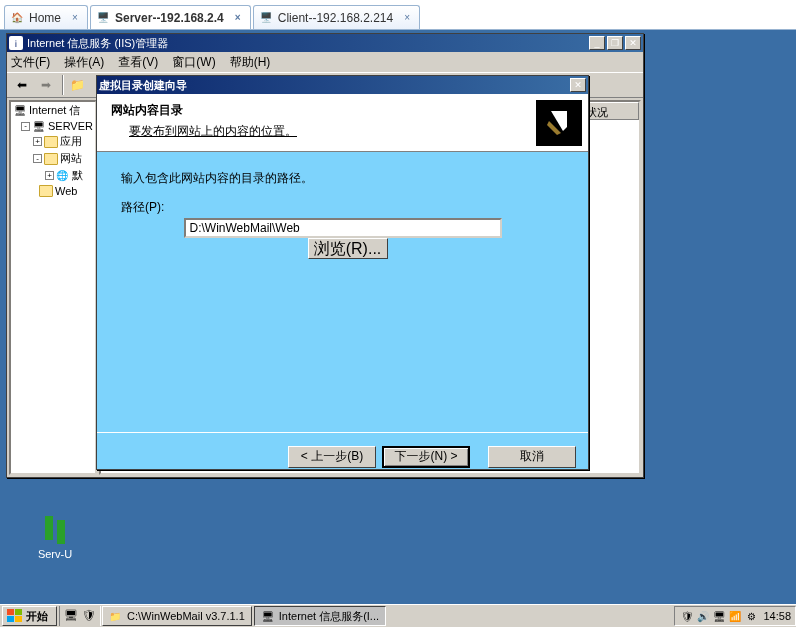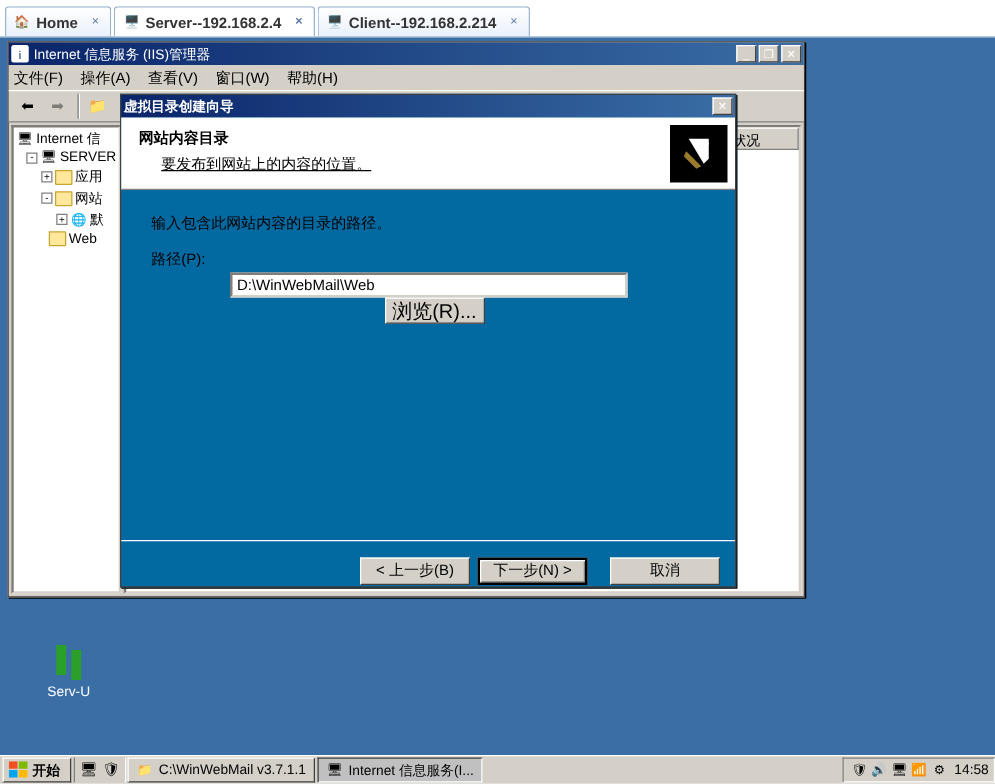--- a/index.html
+++ b/index.html
@@ -3,21 +3,21 @@
 <meta charset="utf-8">
 <style>
 * { box-sizing: border-box; margin: 0; padding: 0; }
 body { font-family: "Microsoft YaHei", SimSun, Tahoma, sans-serif; font-size: 12px; background: #fff; width: 796px; height: 627px; overflow: hidden; position: relative; }
 
 
 .top-tabs { height: 30px; background: #fff; border-bottom: 1px solid #99b4d1; display: flex; align-items: flex-end; padding-left: 4px; }
 .top-tab { height: 24px; border: 1px solid #99b4d1; border-bottom: none; background: linear-gradient(#fff,#eaf1fb); padding: 0 6px; display: flex; align-items: center; margin-right: 2px; border-radius: 3px 3px 0 0; }
 .top-tab.active { background: #fff; font-weight: bold; }
 .top-tab .ticon { width: 14px; height: 14px; margin-right: 4px; display: inline-flex; align-items: center; justify-content: center; font-size: 10px; }
-.top-tab .tx { font-size: 12px; color: #333; font-weight: bold; }
+.top-tab .tx { font-size: 12px; color: #333; }
 .top-tab .close { margin-left: 8px; width: 12px; height: 12px; display: inline-flex; align-items: center; justify-content: center; color: #5a7aa3; font-size: 10px; }
 
 
 .desktop { position: absolute; top: 30px; left: 0; right: 0; bottom: 23px; background: #3a6ea5; }
 
 
 .iis-window { position: absolute; left: 6px; top: 3px; width: 638px; height: 445px; background: #d4d0c8; border: 1px solid #404040; box-shadow: 1px 1px 0 #000; }
 .titlebar { height: 18px; background: linear-gradient(90deg,#0a246a,#3a6ea5); color: #fff; display: flex; align-items: center; padding: 0 2px; font-size: 11px; }
 .titlebar .ticon2 { width: 14px; height: 14px; margin-right: 4px; background: #fff; color: #0a246a; display: inline-flex; align-items: center; justify-content: center; font-size: 9px; border-radius: 2px; }
 .titlebar .title-text { flex: 1; }
@@ -37,21 +37,21 @@
 .tree-indent { display: inline-block; }
 .tree-exp { width: 9px; height: 9px; border: 1px solid #808080; display: inline-flex; align-items: center; justify-content: center; font-size: 8px; line-height: 1; margin-right: 2px; background: #fff; }
 .tree-icon { width: 14px; height: 12px; margin-right: 2px; display: inline-flex; align-items: center; justify-content: center; font-size: 10px; }
 .folder-ic { background: #ffe79c; border: 1px solid #c9a52f; border-radius: 0 1px 1px 1px; }
 
 .content-pane { flex: 1; background: #fff; border: 2px inset #d4d0c8; margin: 2px 2px 2px 0; position: relative; }
 .list-header { height: 18px; background: #d4d0c8; display: flex; }
 .list-header .col { border: 1px solid; border-color: #fff #808080 #808080 #fff; padding: 2px 6px; font-size: 11px; }
 
 
-.wizard { position: absolute; left: 96px; top: 45px; width: 493px; height: 395px; background: #0369a1; border: 1px solid #404040; box-shadow: 1px 1px 0 #000; z-index: 10; }
+.wizard { position: absolute; left: 96px; top: 45px; width: 493px; height: 395px; background: #7dd3fc; border: 1px solid #404040; box-shadow: 1px 1px 0 #000; z-index: 10; }
 .wizard .titlebar { background: linear-gradient(90deg,#0a246a,#3a6ea5); }
 .wiz-head { background: #fff; height: 58px; position: relative; border-bottom: 1px solid #808080; padding: 8px 14px; }
 .wiz-head .h1 { font-weight: bold; font-size: 12px; }
 .wiz-head .h2 { font-size: 12px; margin-left: 18px; margin-top: 4px; text-decoration: underline; }
 .wiz-head-icon { position: absolute; right: 6px; top: 6px; width: 46px; height: 46px; background: #000; display: flex; align-items: center; justify-content: center; }
 .wiz-head-icon svg { width: 32px; height: 32px; }
 
 .wiz-body { padding: 18px 24px; height: 280px; position: relative; }
 .wiz-body .lbl { font-size: 12px; margin-bottom: 12px; }
 .wiz-body .lbl2 { font-size: 12px; margin-bottom: 2px; }

